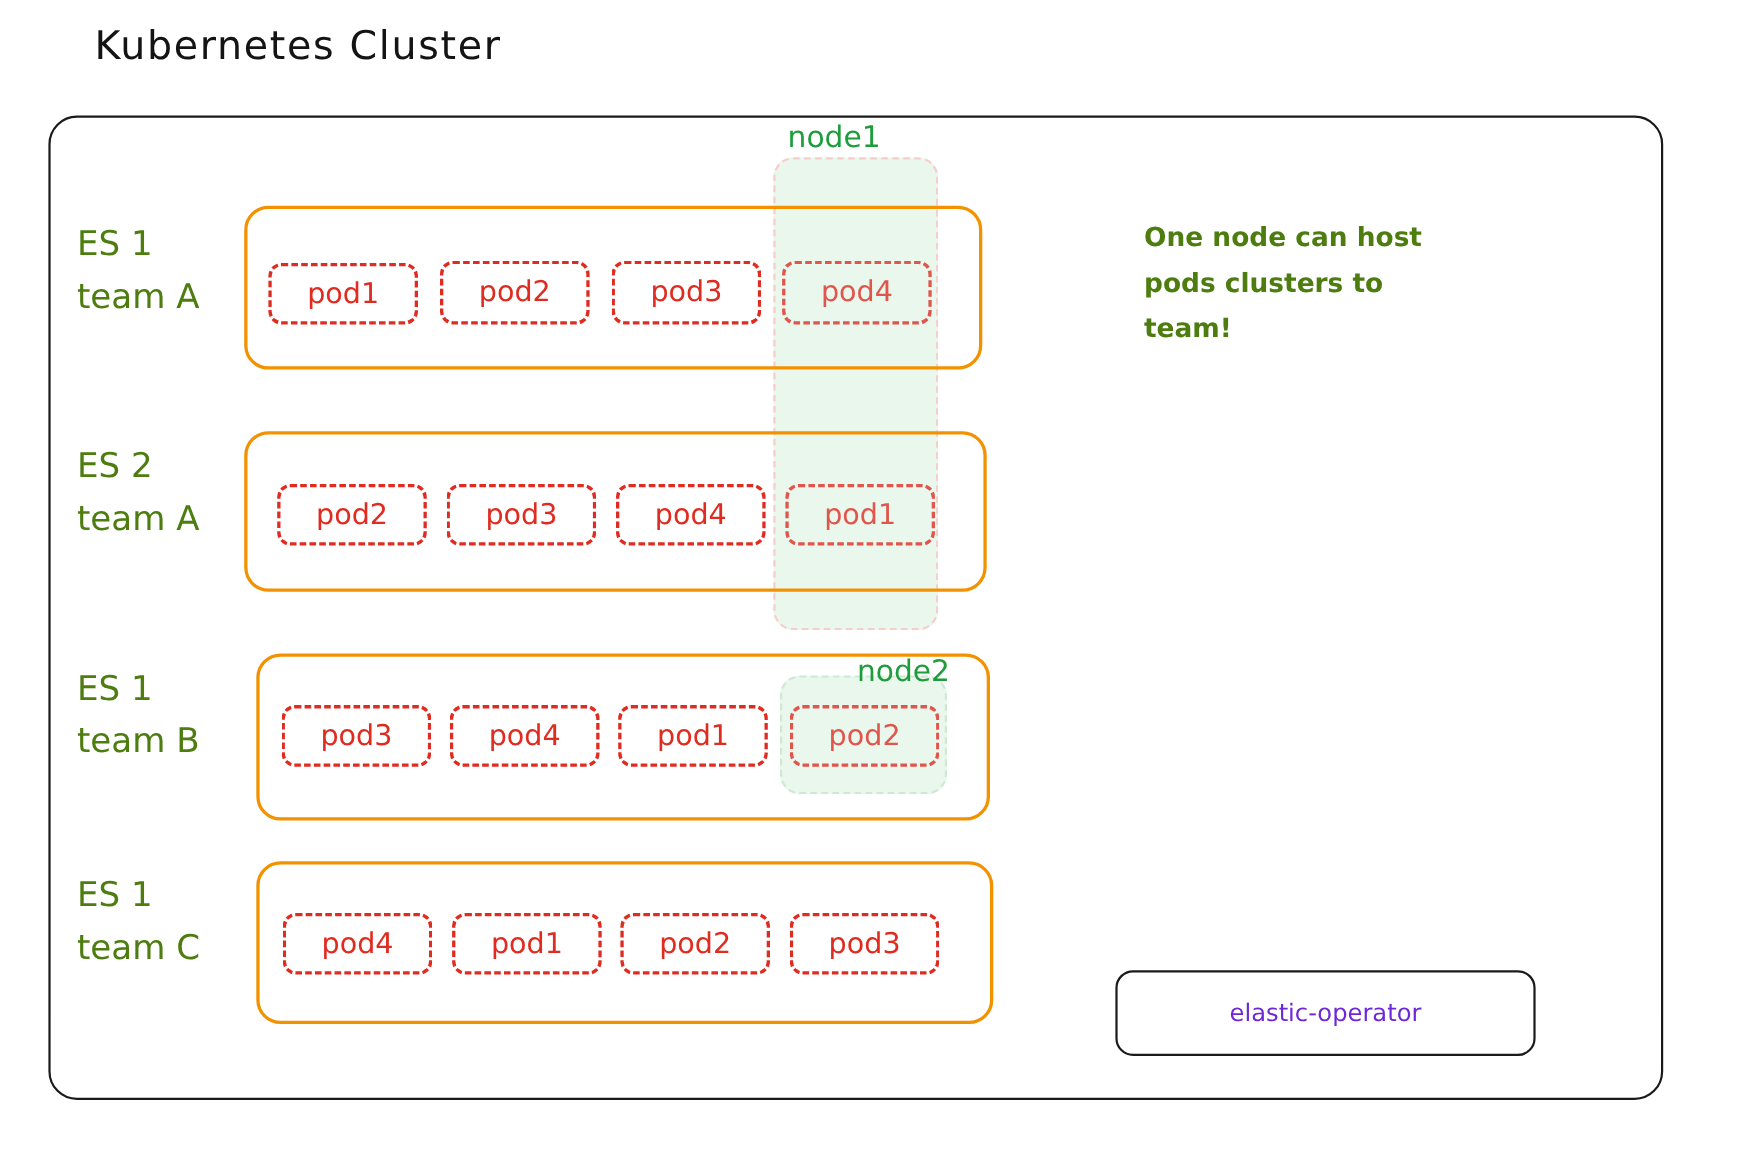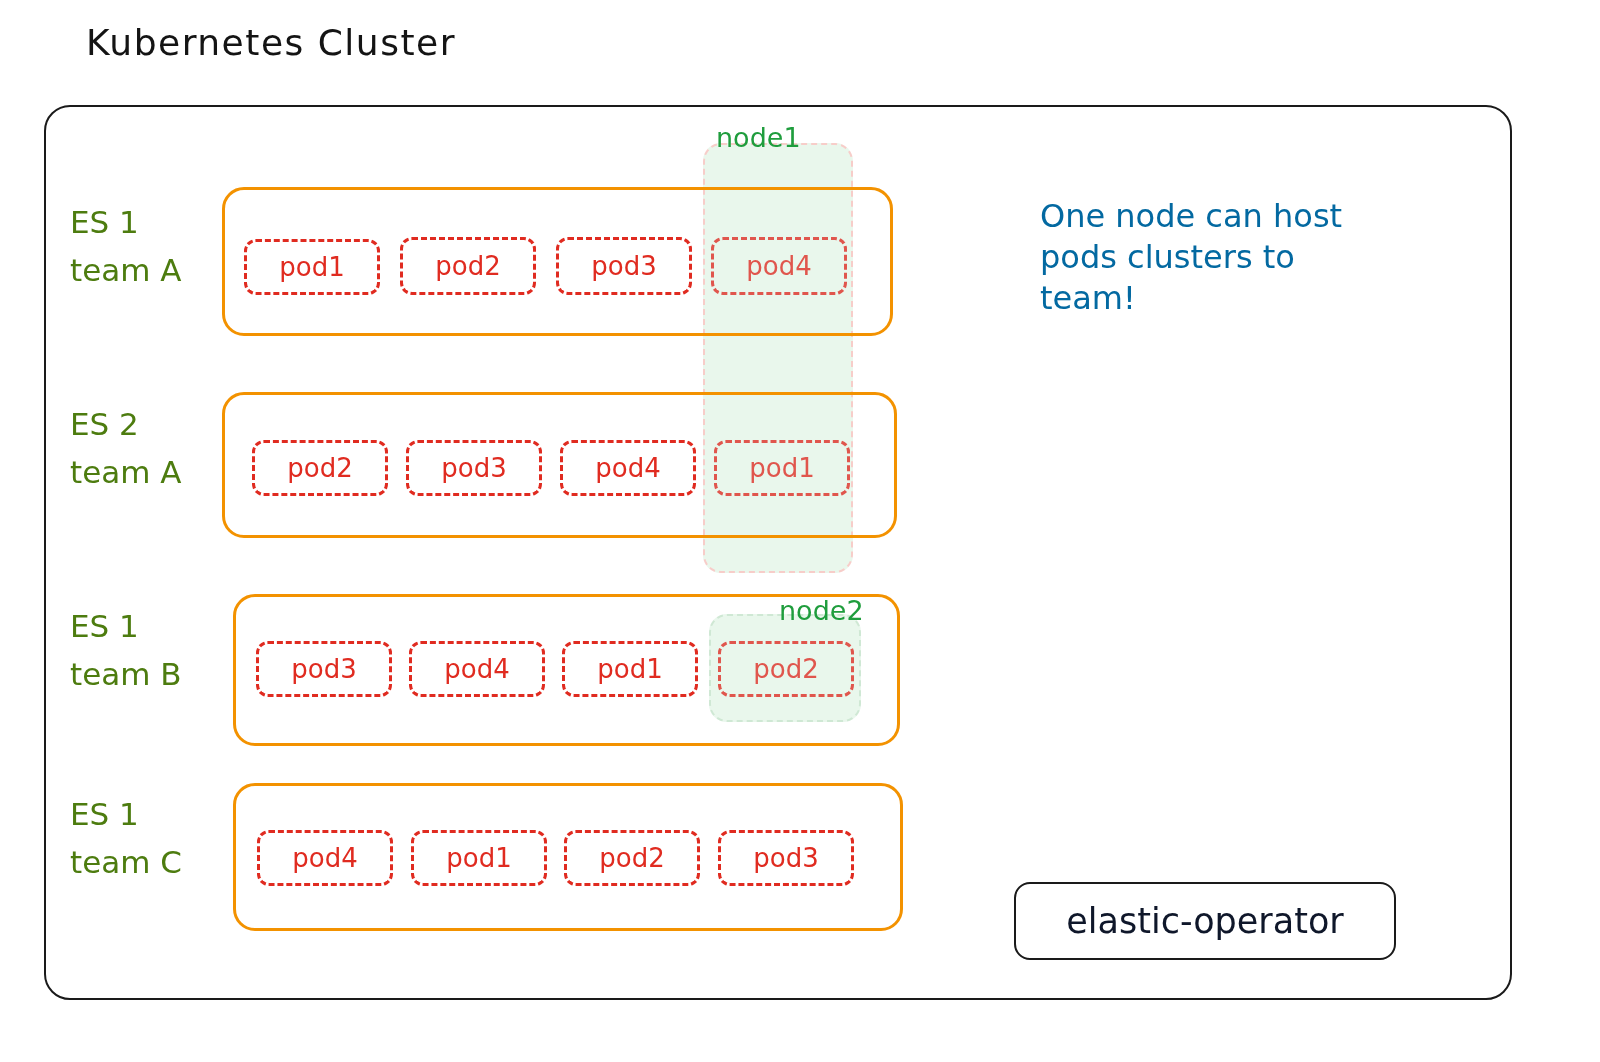--- a/index.html
+++ b/index.html
@@ -65,21 +65,21 @@
     height: 108px;
     border: 2px dashed #cfe8d4;
   }
   .node-label {
     position: absolute;
     font-size: 27px;
     color: #1f9d3d;
     white-space: nowrap;
     font-family: "DejaVu Sans", sans-serif;
   }
-  .node-label.node1-label { left: 716px; top: 122px; }
+  .node-label.node1-label { left: 716px; top: 110px; }
   .node-label.node2-label { left: 779px; top: 595px; }
 
   
   .es-row {
     position: absolute;
   }
   .es-label {
     position: absolute;
     font-size: 31px;
     line-height: 1.55;
@@ -113,42 +113,43 @@
     border-color: #e0564d;
     color: #e0564d;
   }
 
   
   .note {
     position: absolute;
     left: 1040px;
     top: 196px;
     width: 390px;
-    color: #0369a1;
-    font-size: 32px;
+    color: #4d7c0f;
+    font-size: 24px;
     line-height: 41px;
     font-family: "DejaVu Sans", sans-serif;
+    font-weight: bold;
   }
   .note-line { white-space: nowrap; }
 
   
   .operator-box {
     position: absolute;
     left: 1014px;
     top: 882px;
     width: 382px;
     height: 78px;
     box-sizing: border-box;
     border: 2.5px solid #1a1a1a;
     border-radius: 16px;
     display: flex;
     align-items: center;
     justify-content: center;
-    color: #0f172a;
-    font-size: 35px;
+    color: #6d28d9;
+    font-size: 22px;
     font-family: "DejaVu Sans", sans-serif;
   }
 </style>
 </head>
 <body>
 
 <div id="canvas">
 
   <div class="title">Kubernetes Cluster</div>
 

